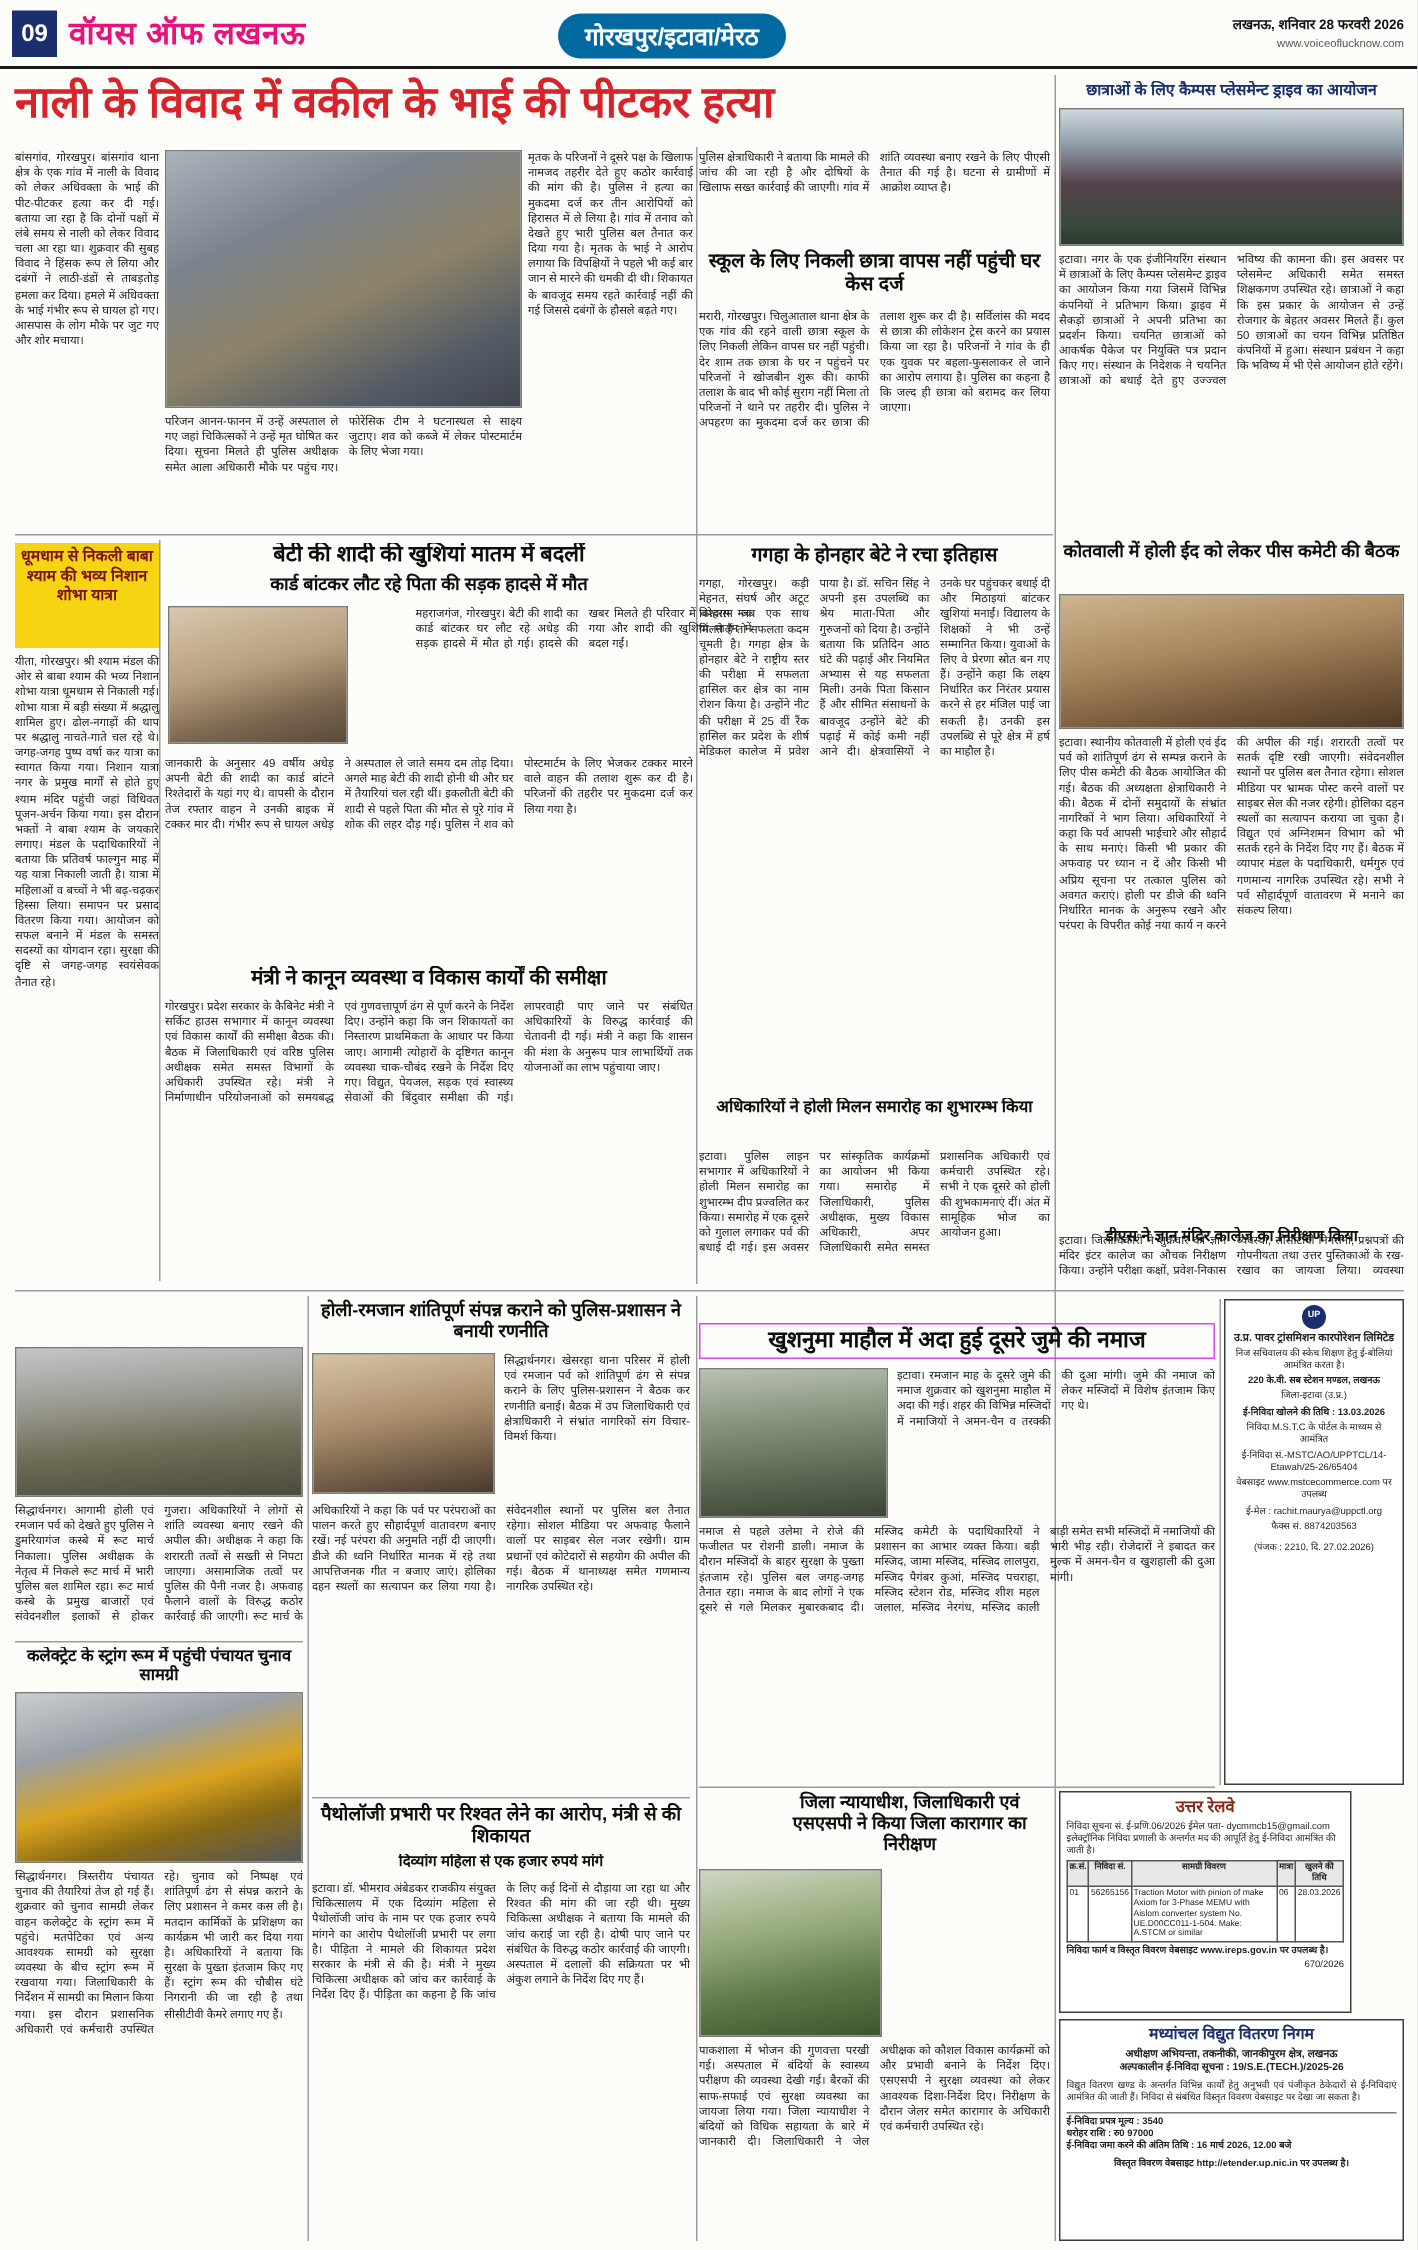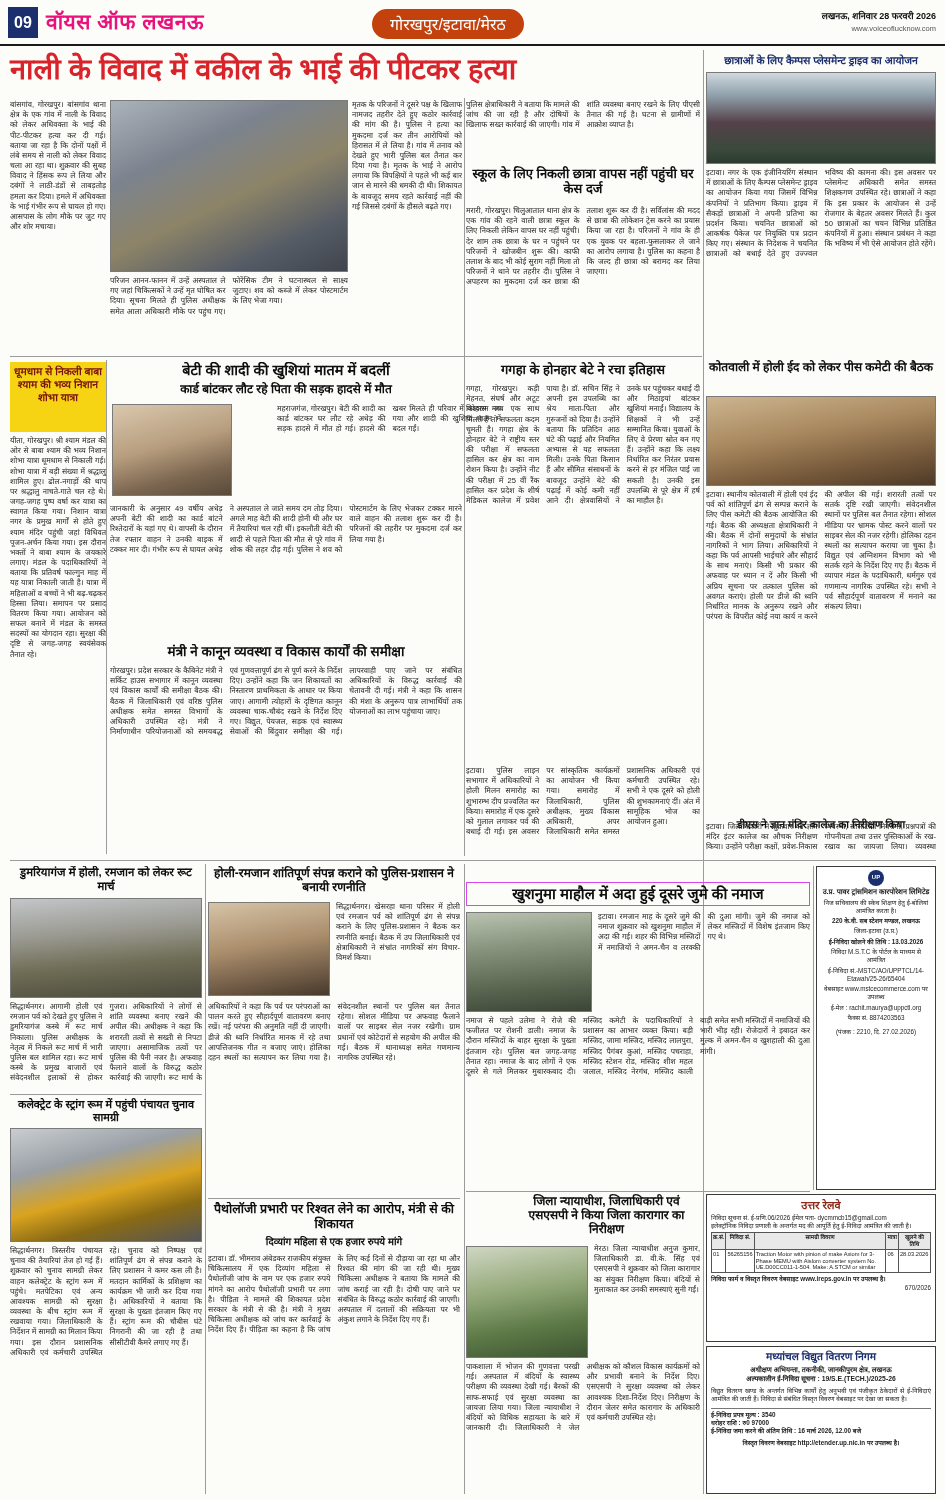--- a/index.html
+++ b/index.html
@@ -25,21 +25,21 @@
   .ph-police { background:linear-gradient(155deg,#aab2ba 0%,#7c838e 30%,#8d8468 55%,#565c66 80%,#3f444d 100%); }
   .ph-group  { background:linear-gradient(180deg,#cfd8de 0%,#8fa0ab 25%,#55414a 55%,#3a4a3c 85%,#2c3a30 100%); }
   .ph-portrait { background:linear-gradient(165deg,#d9c8ae 0%,#b79d7e 45%,#7b6650 75%,#594a3a 100%); }
   .ph-meeting { background:linear-gradient(170deg,#cdb590 0%,#a9895f 40%,#75583a 75%,#4e3a27 100%); }
   .ph-march { background:linear-gradient(175deg,#c3c6c9 0%,#9a9a92 35%,#6f6d55 65%,#4b4a3c 100%); }
   .ph-room  { background:linear-gradient(170deg,#d6c3a6 0%,#ab8f6d 45%,#6d5844 80%,#473a2c 100%); }
   .ph-namaz { background:linear-gradient(175deg,#b9c2b0 0%,#87937d 35%,#5c6852 70%,#3c4536 100%); }
   .ph-truck { background:linear-gradient(165deg,#c9cdd1 0%,#9aa0a6 30%,#d9a31e 55%,#8a6a14 75%,#55565a 100%); }
   .ph-jail  { background:linear-gradient(170deg,#cfd6c2 0%,#93a878 40%,#5d7a47 70%,#3e5531 100%); }
   .yellow-h { background:#f6d414; color:#7a1410; font-weight:bold; font-size:10.5px; line-height:1.25; text-align:center; padding:3px 2px; }
-  .pill { background:#c2410c; color:#fff; font-weight:normal; font-size:16px; padding:4px 18px; border-radius:15px; white-space:nowrap; }
+  .pill { background:#0369a1; color:#fff; font-weight:bold; font-size:16px; padding:4px 18px; border-radius:15px; white-space:nowrap; }
   .logo-circle { width:16px; height:16px; border-radius:50%; background:#1b2f6e; color:#fff; font-size:6px; font-weight:bold;
                  display:flex; align-items:center; justify-content:center; margin:0 auto 1px auto; }
 </style>
 </head>
 <body>
 
 <div class="page">
 
   <div class="abs" style="left:0;top:0;width:945px;height:46px;border-bottom:2px solid #1a1a1a;">
     <div class="abs" style="left:8px;top:7px;width:30px;height:31px;background:#1b2f6e;color:#fff;font-weight:bold;font-size:16px;display:flex;align-items:center;justify-content:center;">
@@ -80,35 +80,35 @@
   <div class="abs photo ph-portrait" style="left:112px;top:404px;width:120px;height:92px;"></div>
   <div class="abs body-text cols-2" style="left:238px;top:404px;width:224px;height:96px;margin-left:39px;">महराजगंज, गोरखपुर। बेटी की शादी का कार्ड बांटकर घर लौट रहे अधेड़ की सड़क हादसे में मौत हो गई। हादसे की खबर मिलते ही परिवार में कोहराम मच गया और शादी की खुशियां मातम में बदल गईं।</div>
   <div class="abs body-text cols-3" style="left:110px;top:504px;width:352px;height:136px;">जानकारी के अनुसार 49 वर्षीय अधेड़ अपनी बेटी की शादी का कार्ड बांटने रिश्तेदारों के यहां गए थे। वापसी के दौरान तेज रफ्तार वाहन ने उनकी बाइक में टक्कर मार दी। गंभीर रूप से घायल अधेड़ ने अस्पताल ले जाते समय दम तोड़ दिया। अगले माह बेटी की शादी होनी थी और घर में तैयारियां चल रही थीं। इकलौती बेटी की शादी से पहले पिता की मौत से पूरे गांव में शोक की लहर दौड़ गई। पुलिस ने शव को पोस्टमार्टम के लिए भेजकर टक्कर मारने वाले वाहन की तलाश शुरू कर दी है। परिजनों की तहरीर पर मुकदमा दर्ज कर लिया गया है।</div>
 
   <div class="abs hl" style="left:466px;top:362px;width:234px;height:18px;font-size:13px;">गगहा के होनहार बेटे ने रचा इतिहास</div>
   <div class="abs body-text cols-3" style="left:466px;top:384px;width:234px;height:344px;">गगहा, गोरखपुर। कड़ी मेहनत, संघर्ष और अटूट विश्वास जब एक साथ मिलते हैं तो सफलता कदम चूमती है। गगहा क्षेत्र के होनहार बेटे ने राष्ट्रीय स्तर की परीक्षा में सफलता हासिल कर क्षेत्र का नाम रोशन किया है। उन्होंने नीट की परीक्षा में 25 वीं रैंक हासिल कर प्रदेश के शीर्ष मेडिकल कालेज में प्रवेश पाया है। डॉ. सचिन सिंह ने अपनी इस उपलब्धि का श्रेय माता-पिता और गुरुजनों को दिया है। उन्होंने बताया कि प्रतिदिन आठ घंटे की पढ़ाई और नियमित अभ्यास से यह सफलता मिली। उनके पिता किसान हैं और सीमित संसाधनों के बावजूद उन्होंने बेटे की पढ़ाई में कोई कमी नहीं आने दी। क्षेत्रवासियों ने उनके घर पहुंचकर बधाई दी और मिठाइयां बांटकर खुशियां मनाईं। विद्यालय के शिक्षकों ने भी उन्हें सम्मानित किया। युवाओं के लिए वे प्रेरणा स्रोत बन गए हैं। उन्होंने कहा कि लक्ष्य निर्धारित कर निरंतर प्रयास करने से हर मंजिल पाई जा सकती है। उनकी इस उपलब्धि से पूरे क्षेत्र में हर्ष का माहौल है।</div>
 
   <div class="abs hl" style="left:110px;top:644px;width:352px;height:18px;font-size:13.5px;">मंत्री ने कानून व्यवस्था व विकास कार्यों की समीक्षा</div>
   <div class="abs body-text cols-3" style="left:110px;top:666px;width:352px;height:188px;">गोरखपुर। प्रदेश सरकार के कैबिनेट मंत्री ने सर्किट हाउस सभागार में कानून व्यवस्था एवं विकास कार्यों की समीक्षा बैठक की। बैठक में जिलाधिकारी एवं वरिष्ठ पुलिस अधीक्षक समेत समस्त विभागों के अधिकारी उपस्थित रहे। मंत्री ने निर्माणाधीन परियोजनाओं को समयबद्ध एवं गुणवत्तापूर्ण ढंग से पूर्ण करने के निर्देश दिए। उन्होंने कहा कि जन शिकायतों का निस्तारण प्राथमिकता के आधार पर किया जाए। आगामी त्योहारों के दृष्टिगत कानून व्यवस्था चाक-चौबंद रखने के निर्देश दिए गए। विद्युत, पेयजल, सड़क एवं स्वास्थ्य सेवाओं की बिंदुवार समीक्षा की गई। लापरवाही पाए जाने पर संबंधित अधिकारियों के विरुद्ध कार्रवाई की चेतावनी दी गई। मंत्री ने कहा कि शासन की मंशा के अनुरूप पात्र लाभार्थियों तक योजनाओं का लाभ पहुंचाया जाए।</div>
 
+  <div class="abs hl" style="left:466px;top:732px;width:234px;height:30px;font-size:11px;">अधिकारियों ने होली मिलन समारोह का शुभारम्भ किया</div>
   <div class="abs body-text cols-3" style="left:466px;top:766px;width:234px;height:90px;">इटावा। पुलिस लाइन सभागार में अधिकारियों ने होली मिलन समारोह का शुभारम्भ दीप प्रज्वलित कर किया। समारोह में एक दूसरे को गुलाल लगाकर पर्व की बधाई दी गई। इस अवसर पर सांस्कृतिक कार्यक्रमों का आयोजन भी किया गया। समारोह में जिलाधिकारी, पुलिस अधीक्षक, मुख्य विकास अधिकारी, अपर जिलाधिकारी समेत समस्त प्रशासनिक अधिकारी एवं कर्मचारी उपस्थित रहे। सभी ने एक दूसरे को होली की शुभकामनाएं दीं। अंत में सामूहिक भोज का आयोजन हुआ।</div>
 
   <div class="abs hl" style="left:706px;top:360px;width:230px;height:32px;font-size:12px;">कोतवाली में होली ईद को लेकर पीस कमेटी की बैठक</div>
   <div class="abs photo ph-meeting" style="left:706px;top:396px;width:230px;height:90px;"></div>
   <div class="abs body-text cols-2" style="left:706px;top:490px;width:230px;height:312px;">इटावा। स्थानीय कोतवाली में होली एवं ईद पर्व को शांतिपूर्ण ढंग से सम्पन्न कराने के लिए पीस कमेटी की बैठक आयोजित की गई। बैठक की अध्यक्षता क्षेत्राधिकारी ने की। बैठक में दोनों समुदायों के संभ्रांत नागरिकों ने भाग लिया। अधिकारियों ने कहा कि पर्व आपसी भाईचारे और सौहार्द के साथ मनाएं। किसी भी प्रकार की अफवाह पर ध्यान न दें और किसी भी अप्रिय सूचना पर तत्काल पुलिस को अवगत कराएं। होली पर डीजे की ध्वनि निर्धारित मानक के अनुरूप रखने और परंपरा के विपरीत कोई नया कार्य न करने की अपील की गई। शरारती तत्वों पर सतर्क दृष्टि रखी जाएगी। संवेदनशील स्थानों पर पुलिस बल तैनात रहेगा। सोशल मीडिया पर भ्रामक पोस्ट करने वालों पर साइबर सेल की नजर रहेगी। होलिका दहन स्थलों का सत्यापन कराया जा चुका है। विद्युत एवं अग्निशमन विभाग को भी सतर्क रहने के निर्देश दिए गए हैं। बैठक में व्यापार मंडल के पदाधिकारी, धर्मगुरु एवं गणमान्य नागरिक उपस्थित रहे। सभी ने पर्व सौहार्दपूर्ण वातावरण में मनाने का संकल्प लिया।</div>
 
   <div class="abs hl" style="left:706px;top:806px;width:230px;height:14px;font-size:10.5px;margin-top:12px;">डीएस ने ज्ञान मंदिर कालेज का निरीक्षण किया</div>
   <div class="abs body-text cols-2" style="left:706px;top:822px;width:230px;height:38px;">इटावा। जिलाधिकारी ने शुक्रवार को ज्ञान मंदिर इंटर कालेज का औचक निरीक्षण किया। उन्होंने परीक्षा कक्षों, प्रवेश-निकास व्यवस्था, सीसीटीवी निगरानी, प्रश्नपत्रों की गोपनीयता तथा उत्तर पुस्तिकाओं के रख-रखाव का जायजा लिया। व्यवस्था संतोषजनक मिलने पर संतोष व्यक्त किया। केन्द्र व्यवस्थापक को सुचारू संचालन के निर्देश दिए।</div>
 
   <div class="abs rule-h" style="left:10px;top:860px;width:926px;"></div>
   <div class="abs rule-v" style="left:205px;top:864px;height:630px;"></div>
   <div class="abs rule-v" style="left:464px;top:864px;height:630px;"></div>
   <div class="abs rule-v" style="left:813px;top:866px;height:324px;"></div>
 
-  <div class="abs hl" style="left:10px;top:866px;width:192px;height:30px;font-size:11.5px;">डुमरियागंज में होली, रमजान को लेकर रूट मार्च</div>
   <div class="abs photo ph-march" style="left:10px;top:898px;width:192px;height:100px;"></div>
   <div class="abs body-text cols-2" style="left:10px;top:1002px;width:192px;height:88px;">सिद्धार्थनगर। आगामी होली एवं रमजान पर्व को देखते हुए पुलिस ने डुमरियागंज कस्बे में रूट मार्च निकाला। पुलिस अधीक्षक के नेतृत्व में निकले रूट मार्च में भारी पुलिस बल शामिल रहा। रूट मार्च कस्बे के प्रमुख बाजारों एवं संवेदनशील इलाकों से होकर गुजरा। अधिकारियों ने लोगों से शांति व्यवस्था बनाए रखने की अपील की। अधीक्षक ने कहा कि शरारती तत्वों से सख्ती से निपटा जाएगा। असामाजिक तत्वों पर पुलिस की पैनी नजर है। अफवाह फैलाने वालों के विरुद्ध कठोर कार्रवाई की जाएगी। रूट मार्च के दौरान व्यापारियों ने पुलिस का स्वागत किया। क्षेत्राधिकारी, थानाध्यक्ष समेत कई थानों का पुलिस बल एवं पीएसी के जवान मौजूद रहे।</div>
 
   <div class="abs rule-h" style="left:10px;top:1094px;width:192px;"></div>
   <div class="abs hl" style="left:10px;top:1098px;width:192px;height:28px;font-size:11px;">कलेक्ट्रेट के स्ट्रांग रूम में पहुंची पंचायत चुनाव सामग्री</div>
   <div class="abs photo ph-truck" style="left:10px;top:1128px;width:192px;height:114px;"></div>
   <div class="abs body-text cols-2" style="left:10px;top:1246px;width:192px;height:246px;">सिद्धार्थनगर। त्रिस्तरीय पंचायत चुनाव की तैयारियां तेज हो गई हैं। शुक्रवार को चुनाव सामग्री लेकर वाहन कलेक्ट्रेट के स्ट्रांग रूम में पहुंचे। मतपेटिका एवं अन्य आवश्यक सामग्री को सुरक्षा व्यवस्था के बीच स्ट्रांग रूम में रखवाया गया। जिलाधिकारी के निर्देशन में सामग्री का मिलान किया गया। इस दौरान प्रशासनिक अधिकारी एवं कर्मचारी उपस्थित रहे। चुनाव को निष्पक्ष एवं शांतिपूर्ण ढंग से संपन्न कराने के लिए प्रशासन ने कमर कस ली है। मतदान कार्मिकों के प्रशिक्षण का कार्यक्रम भी जारी कर दिया गया है। अधिकारियों ने बताया कि सुरक्षा के पुख्ता इंतजाम किए गए हैं। स्ट्रांग रूम की चौबीस घंटे निगरानी की जा रही है तथा सीसीटीवी कैमरे लगाए गए हैं।</div>
 
   <div class="abs hl" style="left:208px;top:866px;width:252px;height:32px;font-size:12px;">होली-रमजान शांतिपूर्ण संपन्न कराने को पुलिस-प्रशासन ने बनायी रणनीति</div>
   <div class="abs photo ph-room" style="left:208px;top:902px;width:122px;height:94px;"></div>
@@ -121,41 +121,40 @@
   <div class="abs body-text cols-2" style="left:208px;top:1254px;width:252px;height:238px;">इटावा। डॉ. भीमराव अंबेडकर राजकीय संयुक्त चिकित्सालय में एक दिव्यांग महिला से पैथोलॉजी जांच के नाम पर एक हजार रुपये मांगने का आरोप पैथोलॉजी प्रभारी पर लगा है। पीड़िता ने मामले की शिकायत प्रदेश सरकार के मंत्री से की है। मंत्री ने मुख्य चिकित्सा अधीक्षक को जांच कर कार्रवाई के निर्देश दिए हैं। पीड़िता का कहना है कि जांच के लिए कई दिनों से दौड़ाया जा रहा था और रिश्वत की मांग की जा रही थी। मुख्य चिकित्सा अधीक्षक ने बताया कि मामले की जांच कराई जा रही है। दोषी पाए जाने पर संबंधित के विरुद्ध कठोर कार्रवाई की जाएगी। अस्पताल में दलालों की सक्रियता पर भी अंकुश लगाने के निर्देश दिए गए हैं।</div>
 
   <div class="abs hl" style="left:466px;top:882px;width:344px;height:24px;font-size:15px;border:1px solid #d946ef;padding-top:2px;">खुशनुमा माहौल में अदा हुई दूसरे जुमे की नमाज</div>
   <div class="abs photo ph-namaz" style="left:466px;top:912px;width:126px;height:100px;"></div>
   <div class="abs body-text cols-2" style="left:598px;top:912px;width:212px;height:100px;">इटावा। रमजान माह के दूसरे जुमे की नमाज शुक्रवार को खुशनुमा माहौल में अदा की गई। शहर की विभिन्न मस्जिदों में नमाजियों ने अमन-चैन व तरक्की की दुआ मांगी। जुमे की नमाज को लेकर मस्जिदों में विशेष इंतजाम किए गए थे।</div>
   <div class="abs body-text cols-3" style="left:466px;top:1016px;width:344px;height:172px;">नमाज से पहले उलेमा ने रोजे की फजीलत पर रोशनी डाली। नमाज के दौरान मस्जिदों के बाहर सुरक्षा के पुख्ता इंतजाम रहे। पुलिस बल जगह-जगह तैनात रहा। नमाज के बाद लोगों ने एक दूसरे से गले मिलकर मुबारकबाद दी। मस्जिद कमेटी के पदाधिकारियों ने प्रशासन का आभार व्यक्त किया। बड़ी मस्जिद, जामा मस्जिद, मस्जिद लालपुरा, मस्जिद पैगंबर कुआं, मस्जिद पचराहा, मस्जिद स्टेशन रोड, मस्जिद शीश महल जलाल, मस्जिद नेरगंध, मस्जिद काली बाड़ी समेत सभी मस्जिदों में नमाजियों की भारी भीड़ रही। रोजेदारों ने इबादत कर मुल्क में अमन-चैन व खुशहाली की दुआ मांगी।</div>
 
   <div class="abs rule-h" style="left:466px;top:1191px;width:344px;"></div>
   <div class="abs hl" style="left:466px;top:1194px;width:234px;height:46px;font-size:12px;padding-left:47px;">जिला न्यायाधीश, जिलाधिकारी एवं एसएसपी ने किया जिला कारागार का निरीक्षण</div>
   <div class="abs photo ph-jail" style="left:466px;top:1246px;width:122px;height:112px;"></div>
-  <div class="abs body-text" style="left:594px;top:1244px;width:106px;height:116px;">मेरठ। जिला न्यायाधीश अनुज कुमार, जिलाधिकारी डा. वी.के. सिंह एवं एसएसपी ने शुक्रवार को जिला कारागार का संयुक्त निरीक्षण किया। बंदियों से मुलाकात कर उनकी समस्याएं सुनी गईं।</div>
   <div class="abs body-text cols-2" style="left:466px;top:1362px;width:234px;height:130px;">पाकशाला में भोजन की गुणवत्ता परखी गई। अस्पताल में बंदियों के स्वास्थ्य परीक्षण की व्यवस्था देखी गई। बैरकों की साफ-सफाई एवं सुरक्षा व्यवस्था का जायजा लिया गया। जिला न्यायाधीश ने बंदियों को विधिक सहायता के बारे में जानकारी दी। जिलाधिकारी ने जेल अधीक्षक को कौशल विकास कार्यक्रमों को और प्रभावी बनाने के निर्देश दिए। एसएसपी ने सुरक्षा व्यवस्था को लेकर आवश्यक दिशा-निर्देश दिए। निरीक्षण के दौरान जेलर समेत कारागार के अधिकारी एवं कर्मचारी उपस्थित रहे।</div>
 
   <div class="abs notice" style="left:816px;top:866px;width:120px;height:324px;">
     <div class="logo-circle">
         <span>UP</span>
       </div>
     <div class="nt" style="font-size:7.2px;">उ.प्र. पावर ट्रांसमिशन कारपोरेशन लिमिटेड</div>
     <div class="nline">निज सचिवालय की स्केच शिक्षण हेतु ई-बोलियां आमंत्रित करता है।</div>
     <div class="nline" style="font-weight:bold;">220 के.वी. सब स्टेशन मण्डल, लखनऊ</div>
     <div class="nline">जिला-इटावा (उ.प्र.)</div>
     <div class="nline" style="font-weight:bold;">ई-निविदा खोलने की तिथि : 13.03.2026</div>
     <div class="nline">निविदा M.S.T.C के पोर्टल के माध्यम से आमंत्रित</div>
     <div class="nline">ई-निविदा सं.-MSTC/AO/UPPTCL/14-Etawah/25-26/65404</div>
     <div class="nline">वेबसाइट www.mstcecommerce.com पर उपलब्ध</div>
     <div class="nline">ई-मेल : rachit.maurya@uppctl.org</div>
     <div class="nline">फैक्स सं. 8874203563</div>
     <div class="nline" style="margin-top:6px;">(पंजक : 2210, दि. 27.02.2026)</div>
   </div>
 
-  <div class="abs notice" style="left:706px;top:1194px;width:230px;height:148px;">
+  <div class="abs notice" style="left:706px;top:1194px;width:195px;height:148px;">
     <div class="nt" style="font-size:11px;color:#8a2a1a;">उत्तर रेलवे</div>
     <div style="margin-top:1px;">निविदा सूचना सं. ई-प्रणि.06/2026  ईमेल पता- dycmmcb15@gmail.com</div>
     <div>इलेक्ट्रॉनिक निविदा प्रणाली के अन्तर्गत मद की आपूर्ति हेतु ई-निविदा आमंत्रित की जाती है।</div>
     <table class="tnd">
       <tbody>
           <tr>
         <th>क्र.सं.</th>
         <th>निविदा सं.</th>
         <th>सामग्री विवरण</th>
         <th>मात्रा</th>

